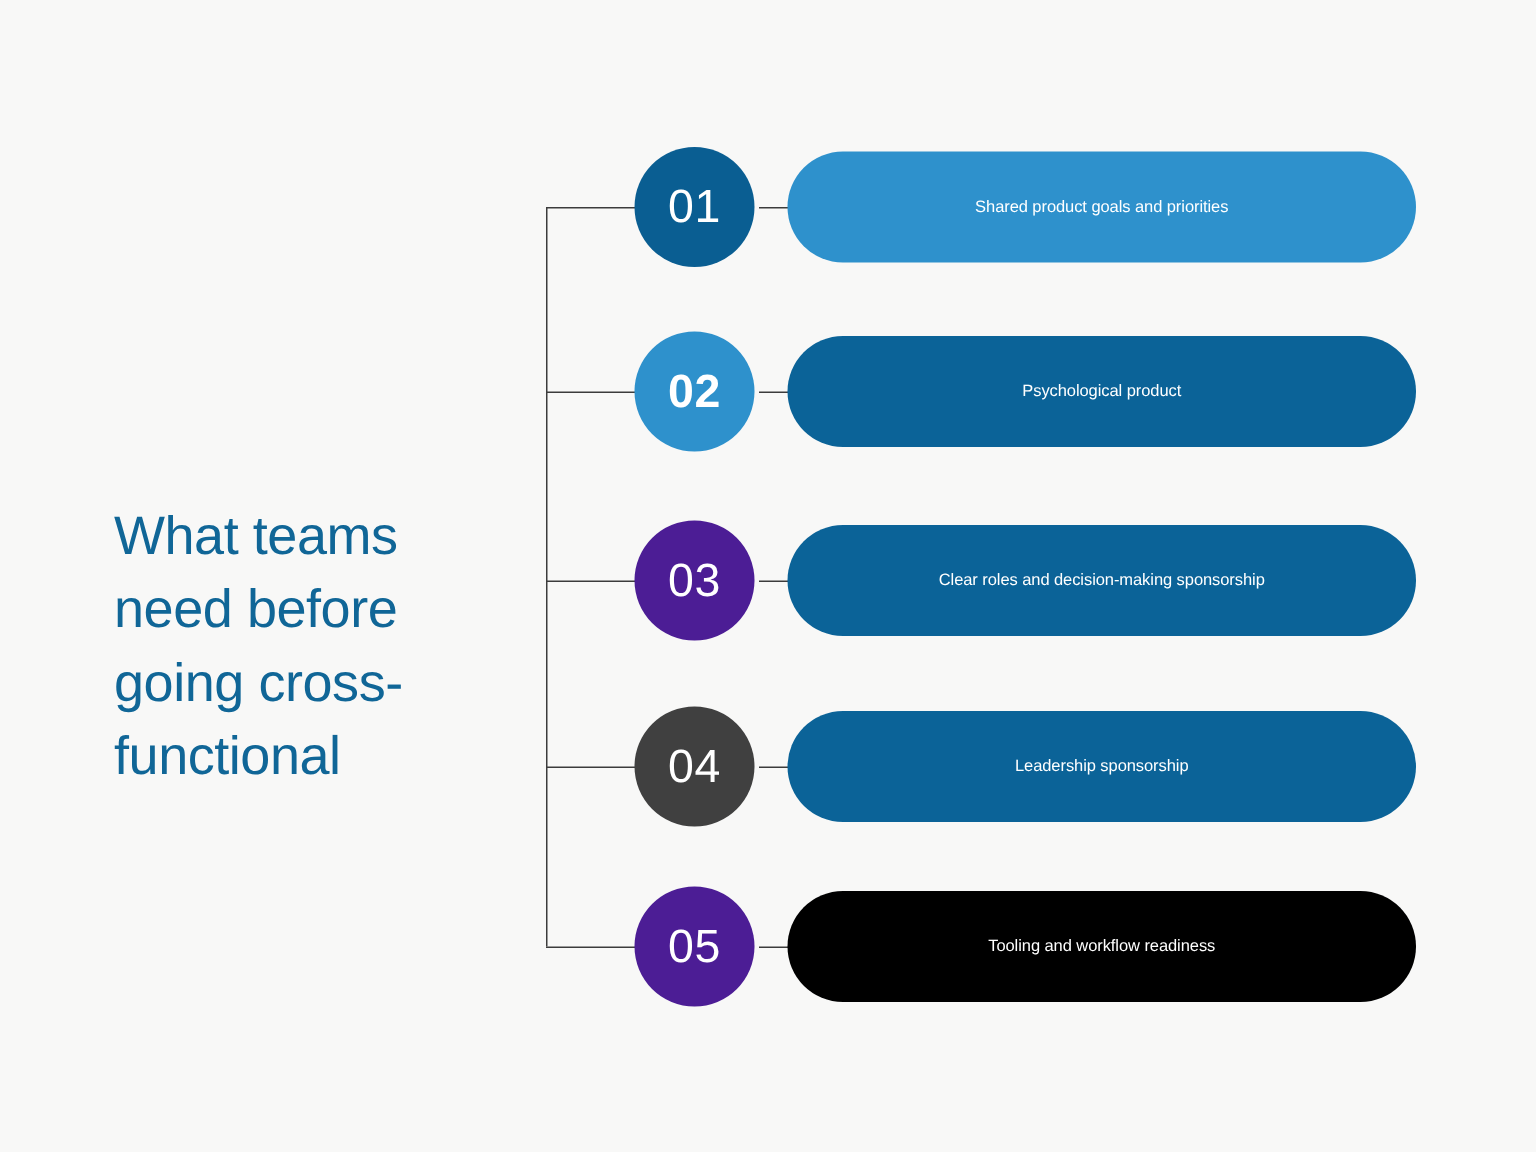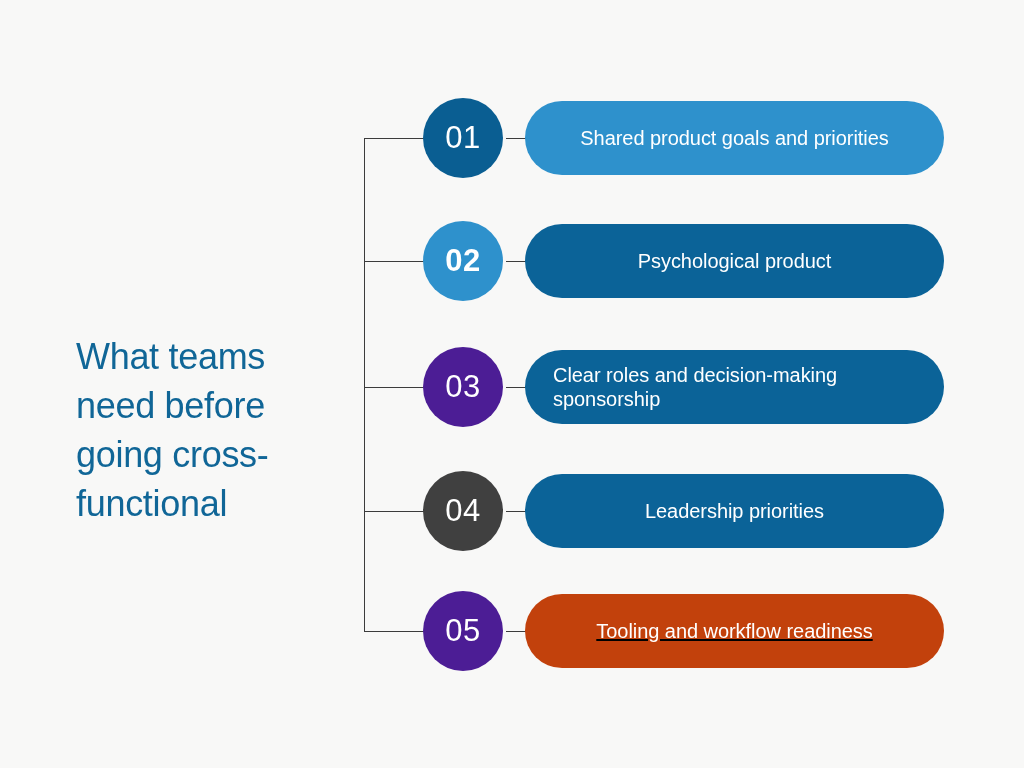--- a/index.html
+++ b/index.html
@@ -90,23 +90,23 @@
     border-radius: 37px;
     display: flex;
     align-items: center;
     justify-content: center;
     box-sizing: border-box;
     padding: 0 28px;
     z-index: 1;
   }
   .bar-label {
     color: #ffffff;
-    font-size: 20px;
+    font-size: 11px;
     line-height: 24px;
-    text-align: left;
+    text-align: right;
     font-weight: 400;
     letter-spacing: -0.05px;
   }
 </style>
 </head>
 <body>
 
 <div class="canvas">
 
   <div class="title">What teams need before going cross-functional</div>
@@ -136,26 +136,26 @@
         <div class="circle" style="background: #4c1d95;">03</div>
         <div class="bar" style="background: rgb(11, 99, 152);">
           <div class="bar-label">Clear roles and decision-making sponsorship</div>
         </div>
       </div>
       <div class="branch" style="top: 511px;"></div>
       <div class="stub" style="top: 511px;"></div>
       <div class="row" style="top: 511px;">
         <div class="circle" style="background: #404040;">04</div>
         <div class="bar" style="background: rgb(11, 99, 152);">
-          <div class="bar-label">Leadership priorities</div>
+          <div class="bar-label">Leadership sponsorship</div>
         </div>
       </div>
       <div class="branch" style="top: 631px;"></div>
       <div class="stub" style="top: 631px;"></div>
       <div class="row" style="top: 631px;">
         <div class="circle" style="background: #4c1d95;">05</div>
-        <div class="bar" style="background: #c2410c; text-decoration: underline;">
+        <div class="bar" style="background: #000000;">
           <div class="bar-label">Tooling and workflow readiness</div>
         </div>
       </div>
     </div>
 
 </div>
 
 </body></html>

